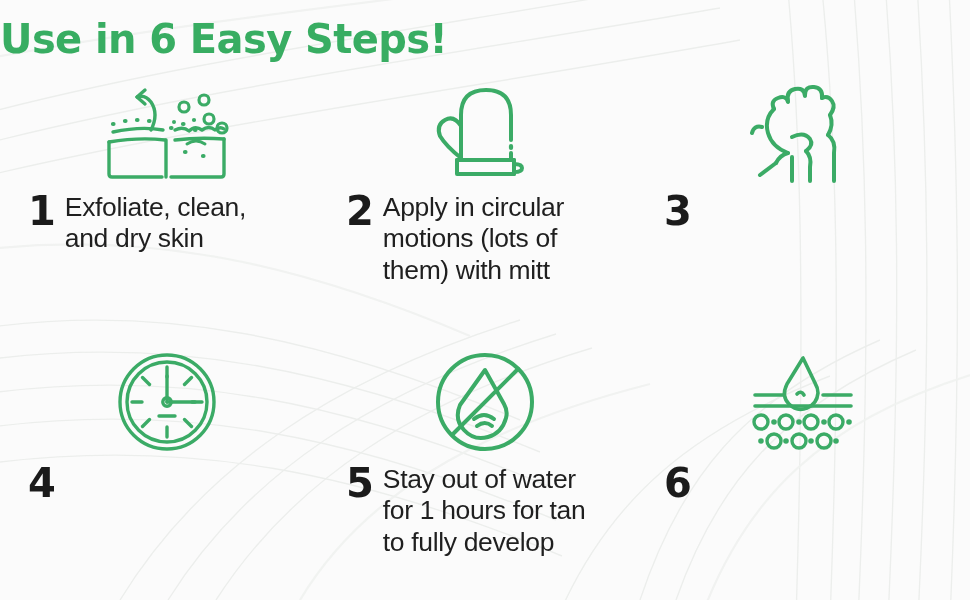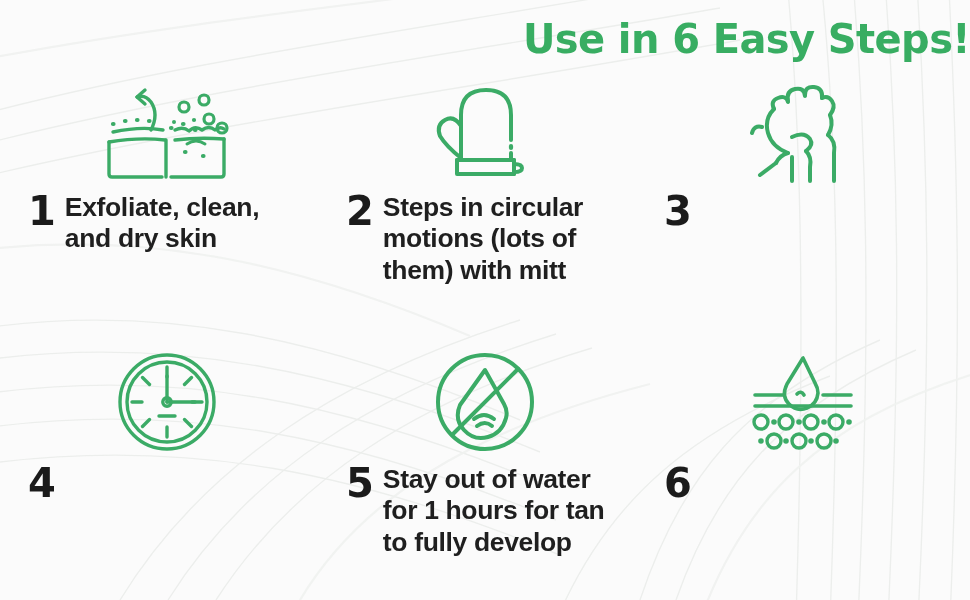--- a/index.html
+++ b/index.html
@@ -31,21 +31,21 @@
     position: relative;
     z-index: 1;
     width: 970px;
     height: 600px;
     padding: 0;
   }
 
   
   .title-wrap {
     width: 100%;
-    text-align: right;
+    text-align: left;
     padding-top: 18px;
     height: 78px;
   }
 
   .title {
     font-family: "DejaVu Sans", sans-serif;
     font-size: 40px;
     font-weight: bold;
     letter-spacing: -0.6px;
     color: #38ad62;
@@ -94,21 +94,21 @@
     color: #1b1b1b;
     line-height: 1.02;
     flex: 0 0 auto;
     margin-right: 9px;
     margin-top: -1px;
   }
 
   .step-text {
     font-family: "Liberation Sans", sans-serif;
     font-size: 26.5px;
-    font-weight: 700;
+    font-weight: 400;
     color: #1f1f1f;
     line-height: 1.18;
     letter-spacing: -0.35px;
     white-space: pre-line;
   }
 
   
   .row2 .icon-box { height: 112px; margin-top: 6px; }
   .row2 .step-body { margin-top: 6px; }
 </style>
@@ -212,21 +212,21 @@
             <path d="M27 78 L84 78"></path>
             <path d="M27 78 L27 92 L84 92"></path>
             <path d="M84 92 L84 78"></path>
 
             <path d="M84 82 Q92 82 92 86 Q92 90 84 90"></path>
           </g>
         </svg>
       </div>
       <div class="step-body">
         <span class="step-num">2</span>
-        <span class="step-text">Steps in circular
+        <span class="step-text">Apply in circular
 motions (lots of
 them) with mitt</span>
       </div>
     </div>
 
     <div class="step row1">
       <div class="icon-box">
         <svg width="122" height="106" viewBox="0 0 122 106" aria-hidden="true">
           <g fill="none" stroke="#3bab66" stroke-width="4" stroke-linecap="round" stroke-linejoin="round">
 

